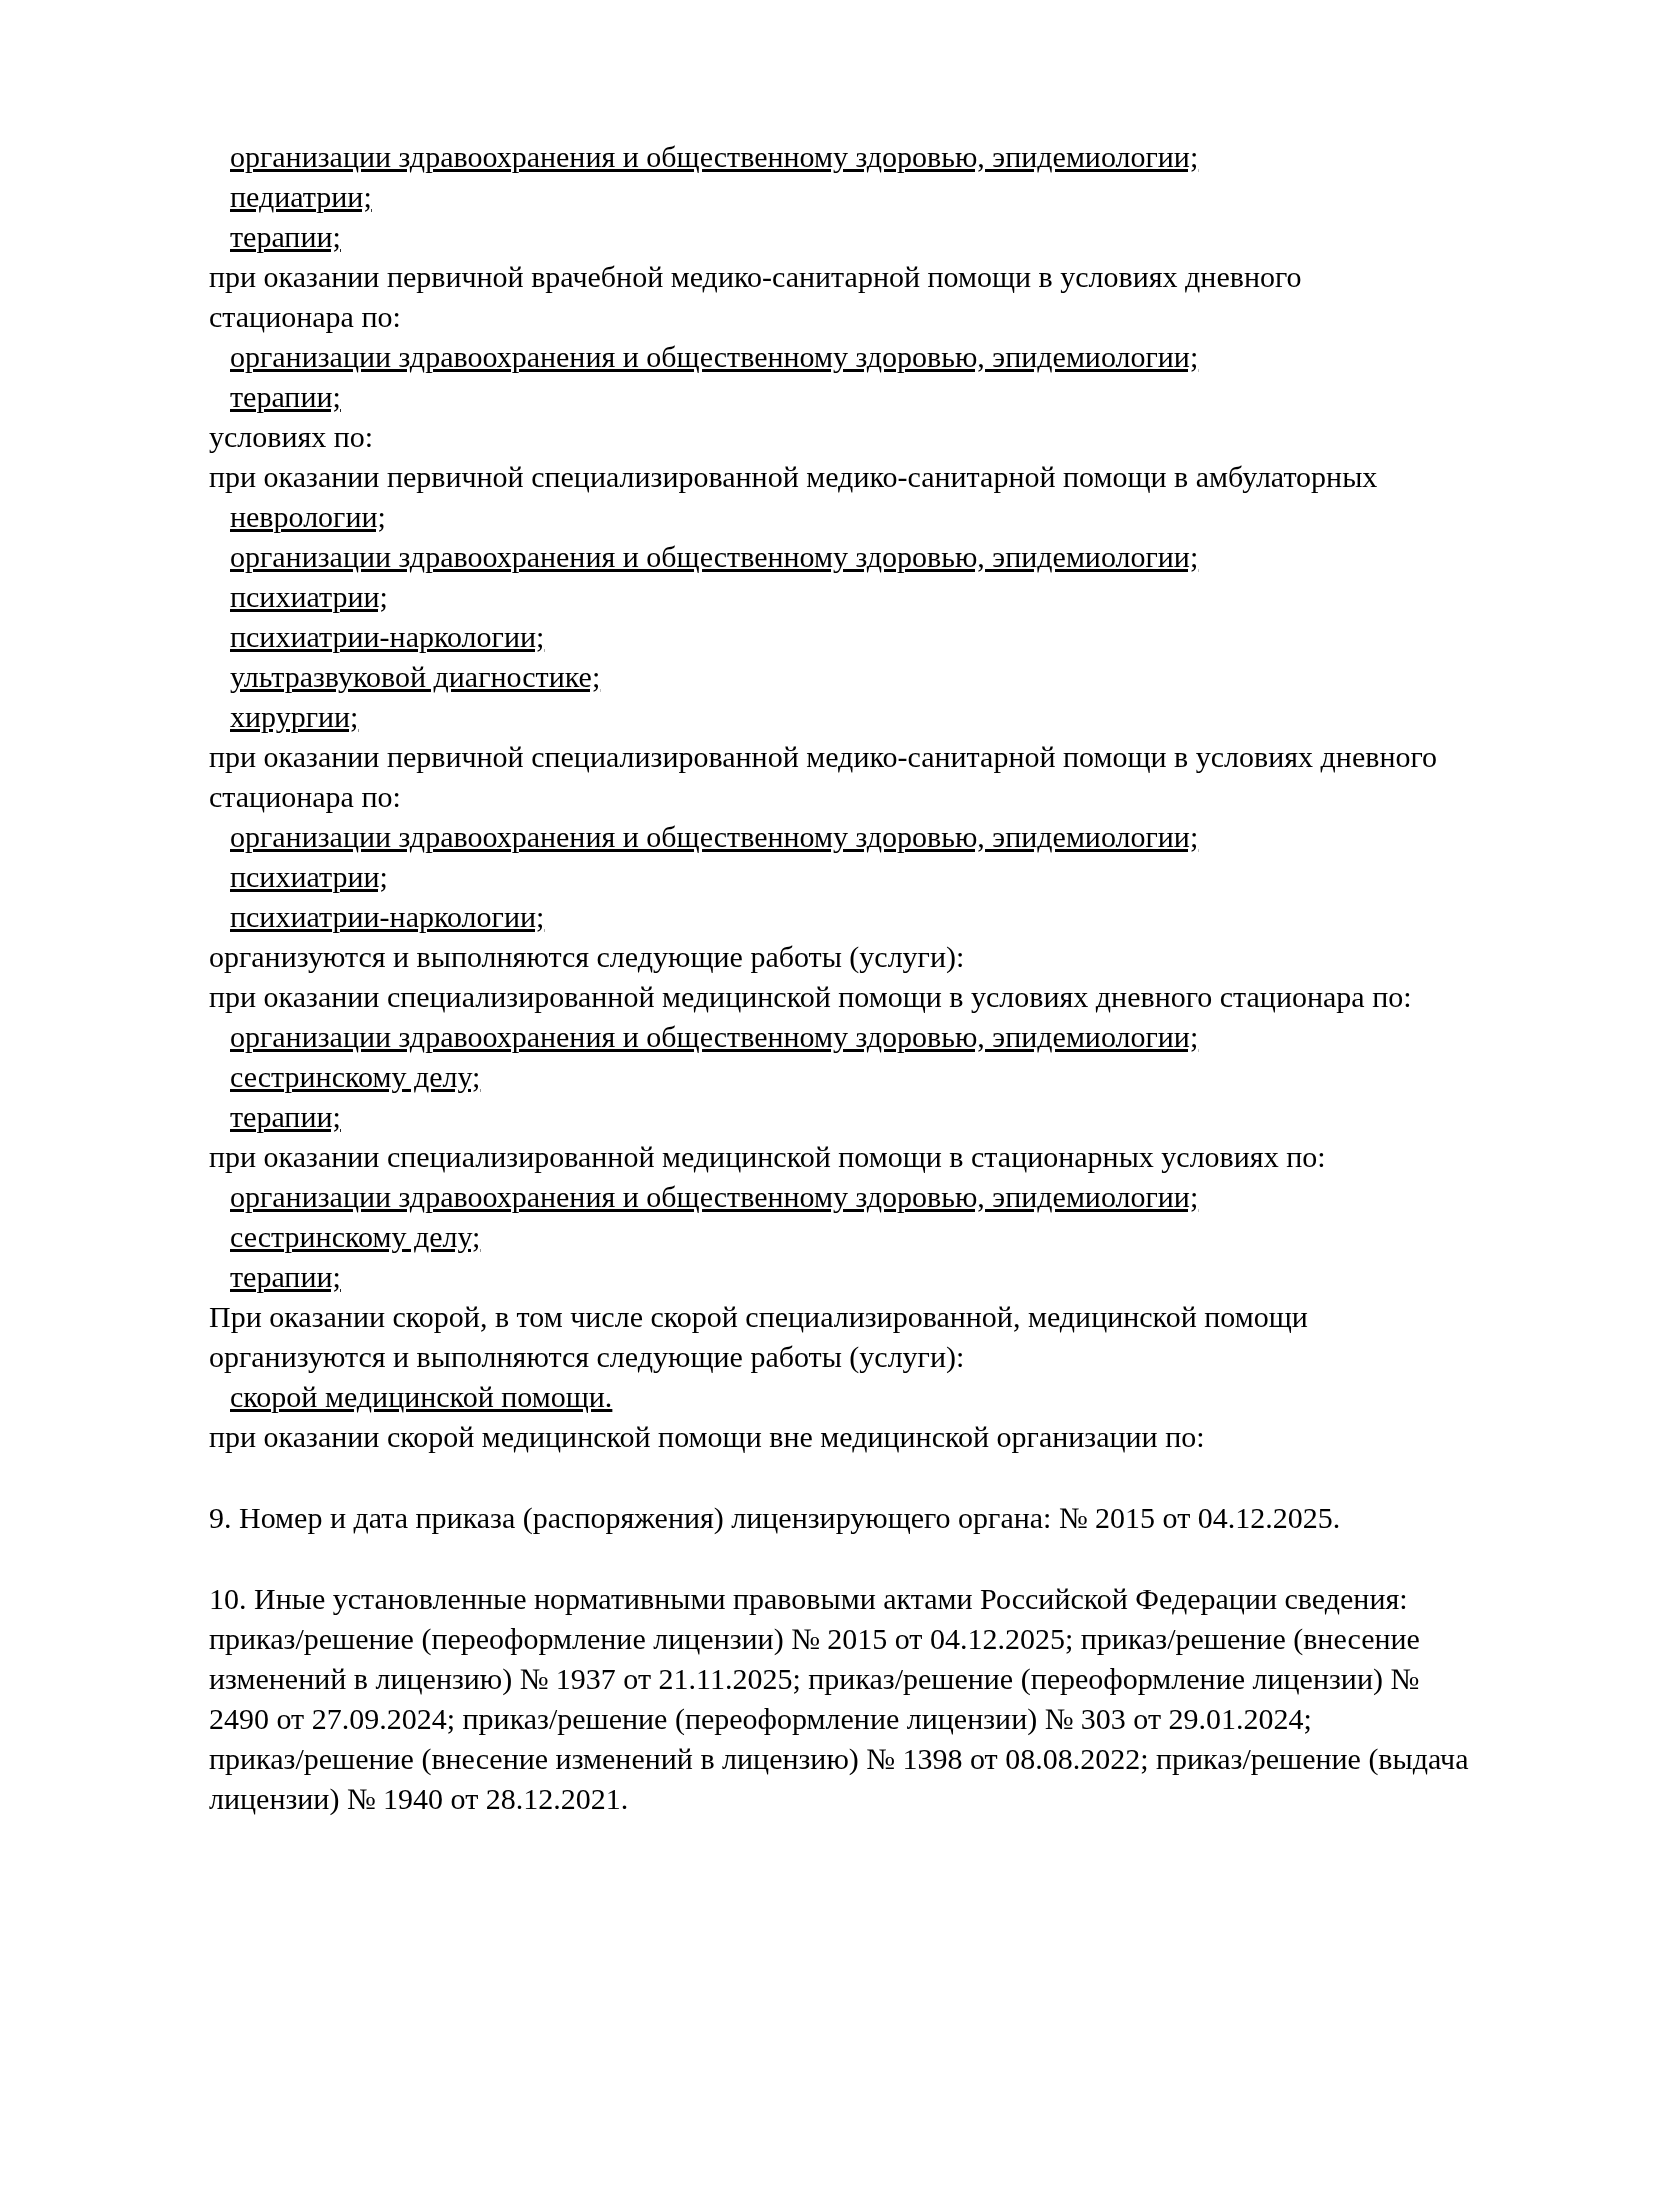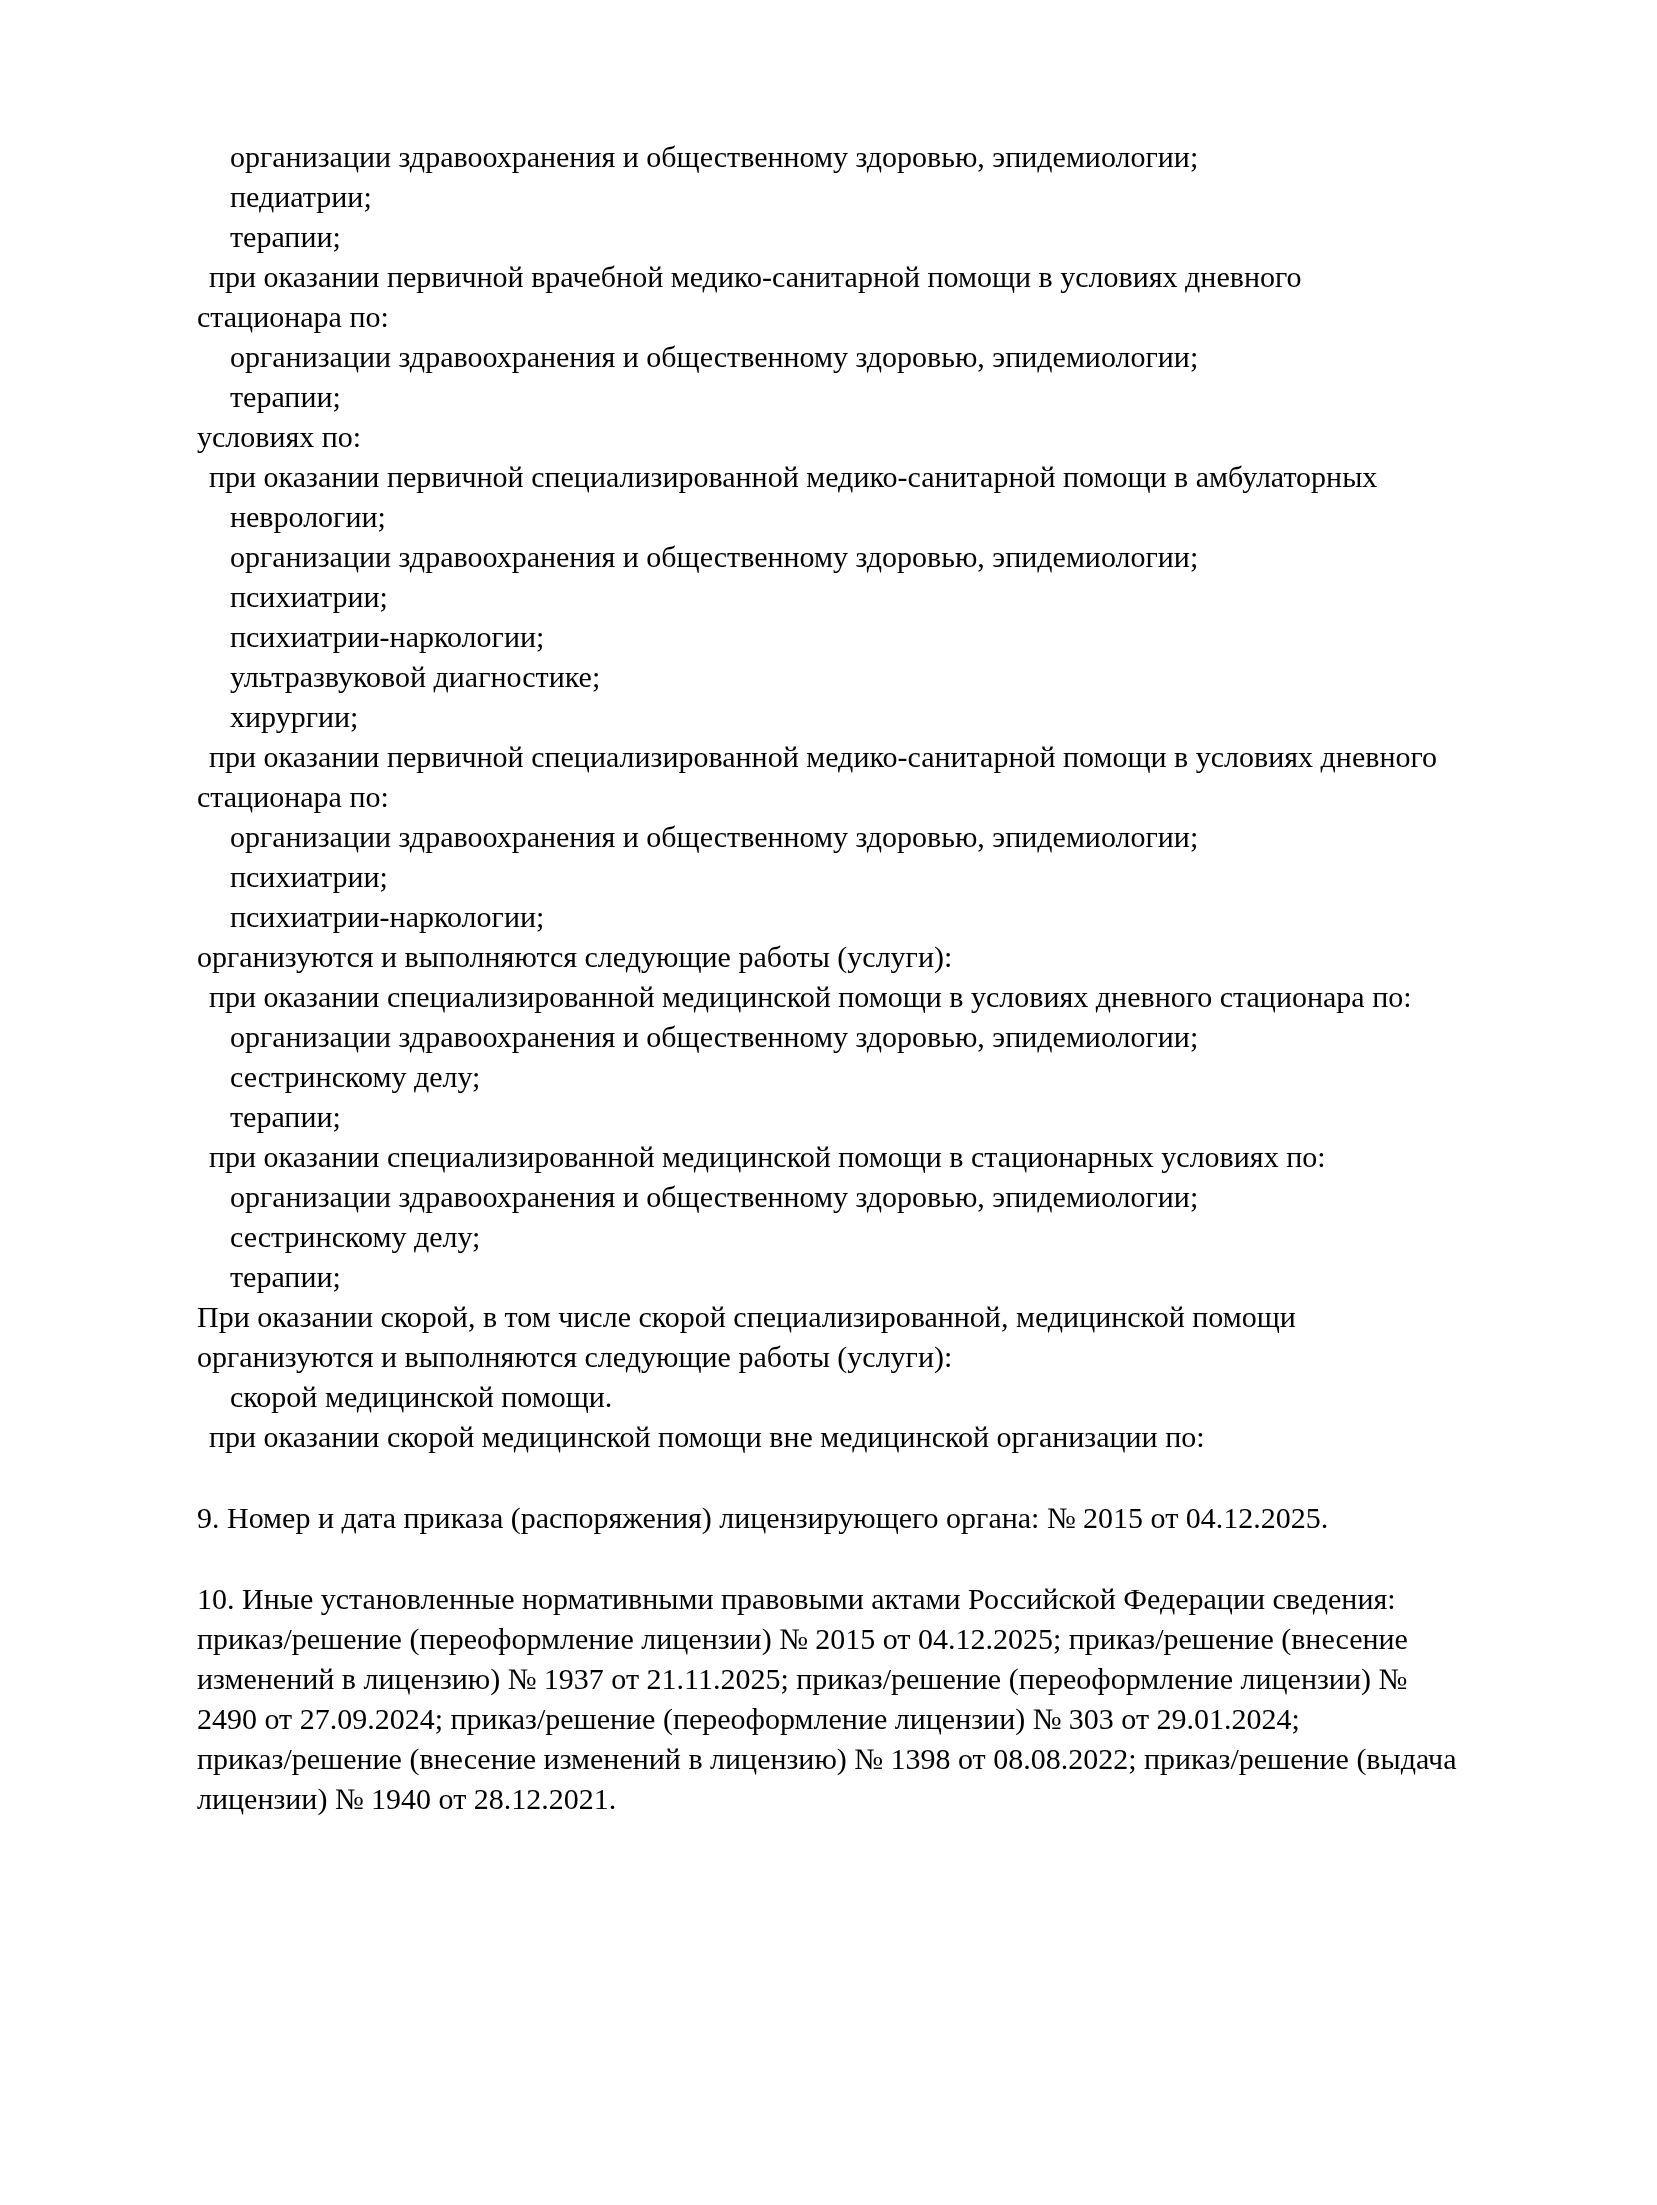--- a/index.html
+++ b/index.html
@@ -20,23 +20,23 @@
     left: 197px;
     width: 1337px;
     color: #000000;
     font-family: "Liberation Serif", "DejaVu Serif", serif;
     font-size: 30px;
     line-height: 40px;
   }
   .line {
     white-space: nowrap;
   }
-  .ind0 { margin-left: 0; }
+  .ind0 { margin-left: 12px; }
   .ind1 { margin-left: 12px; }
-  .ind2 { margin-left: 33px; }
+  .ind2 { margin-left: 33px; text-decoration: underline; }
   .blank {
     height: 41px;
     line-height: 41px;
   }
 </style>
 </head>
 <body>
 
 <div class="page">
   <div class="content">

